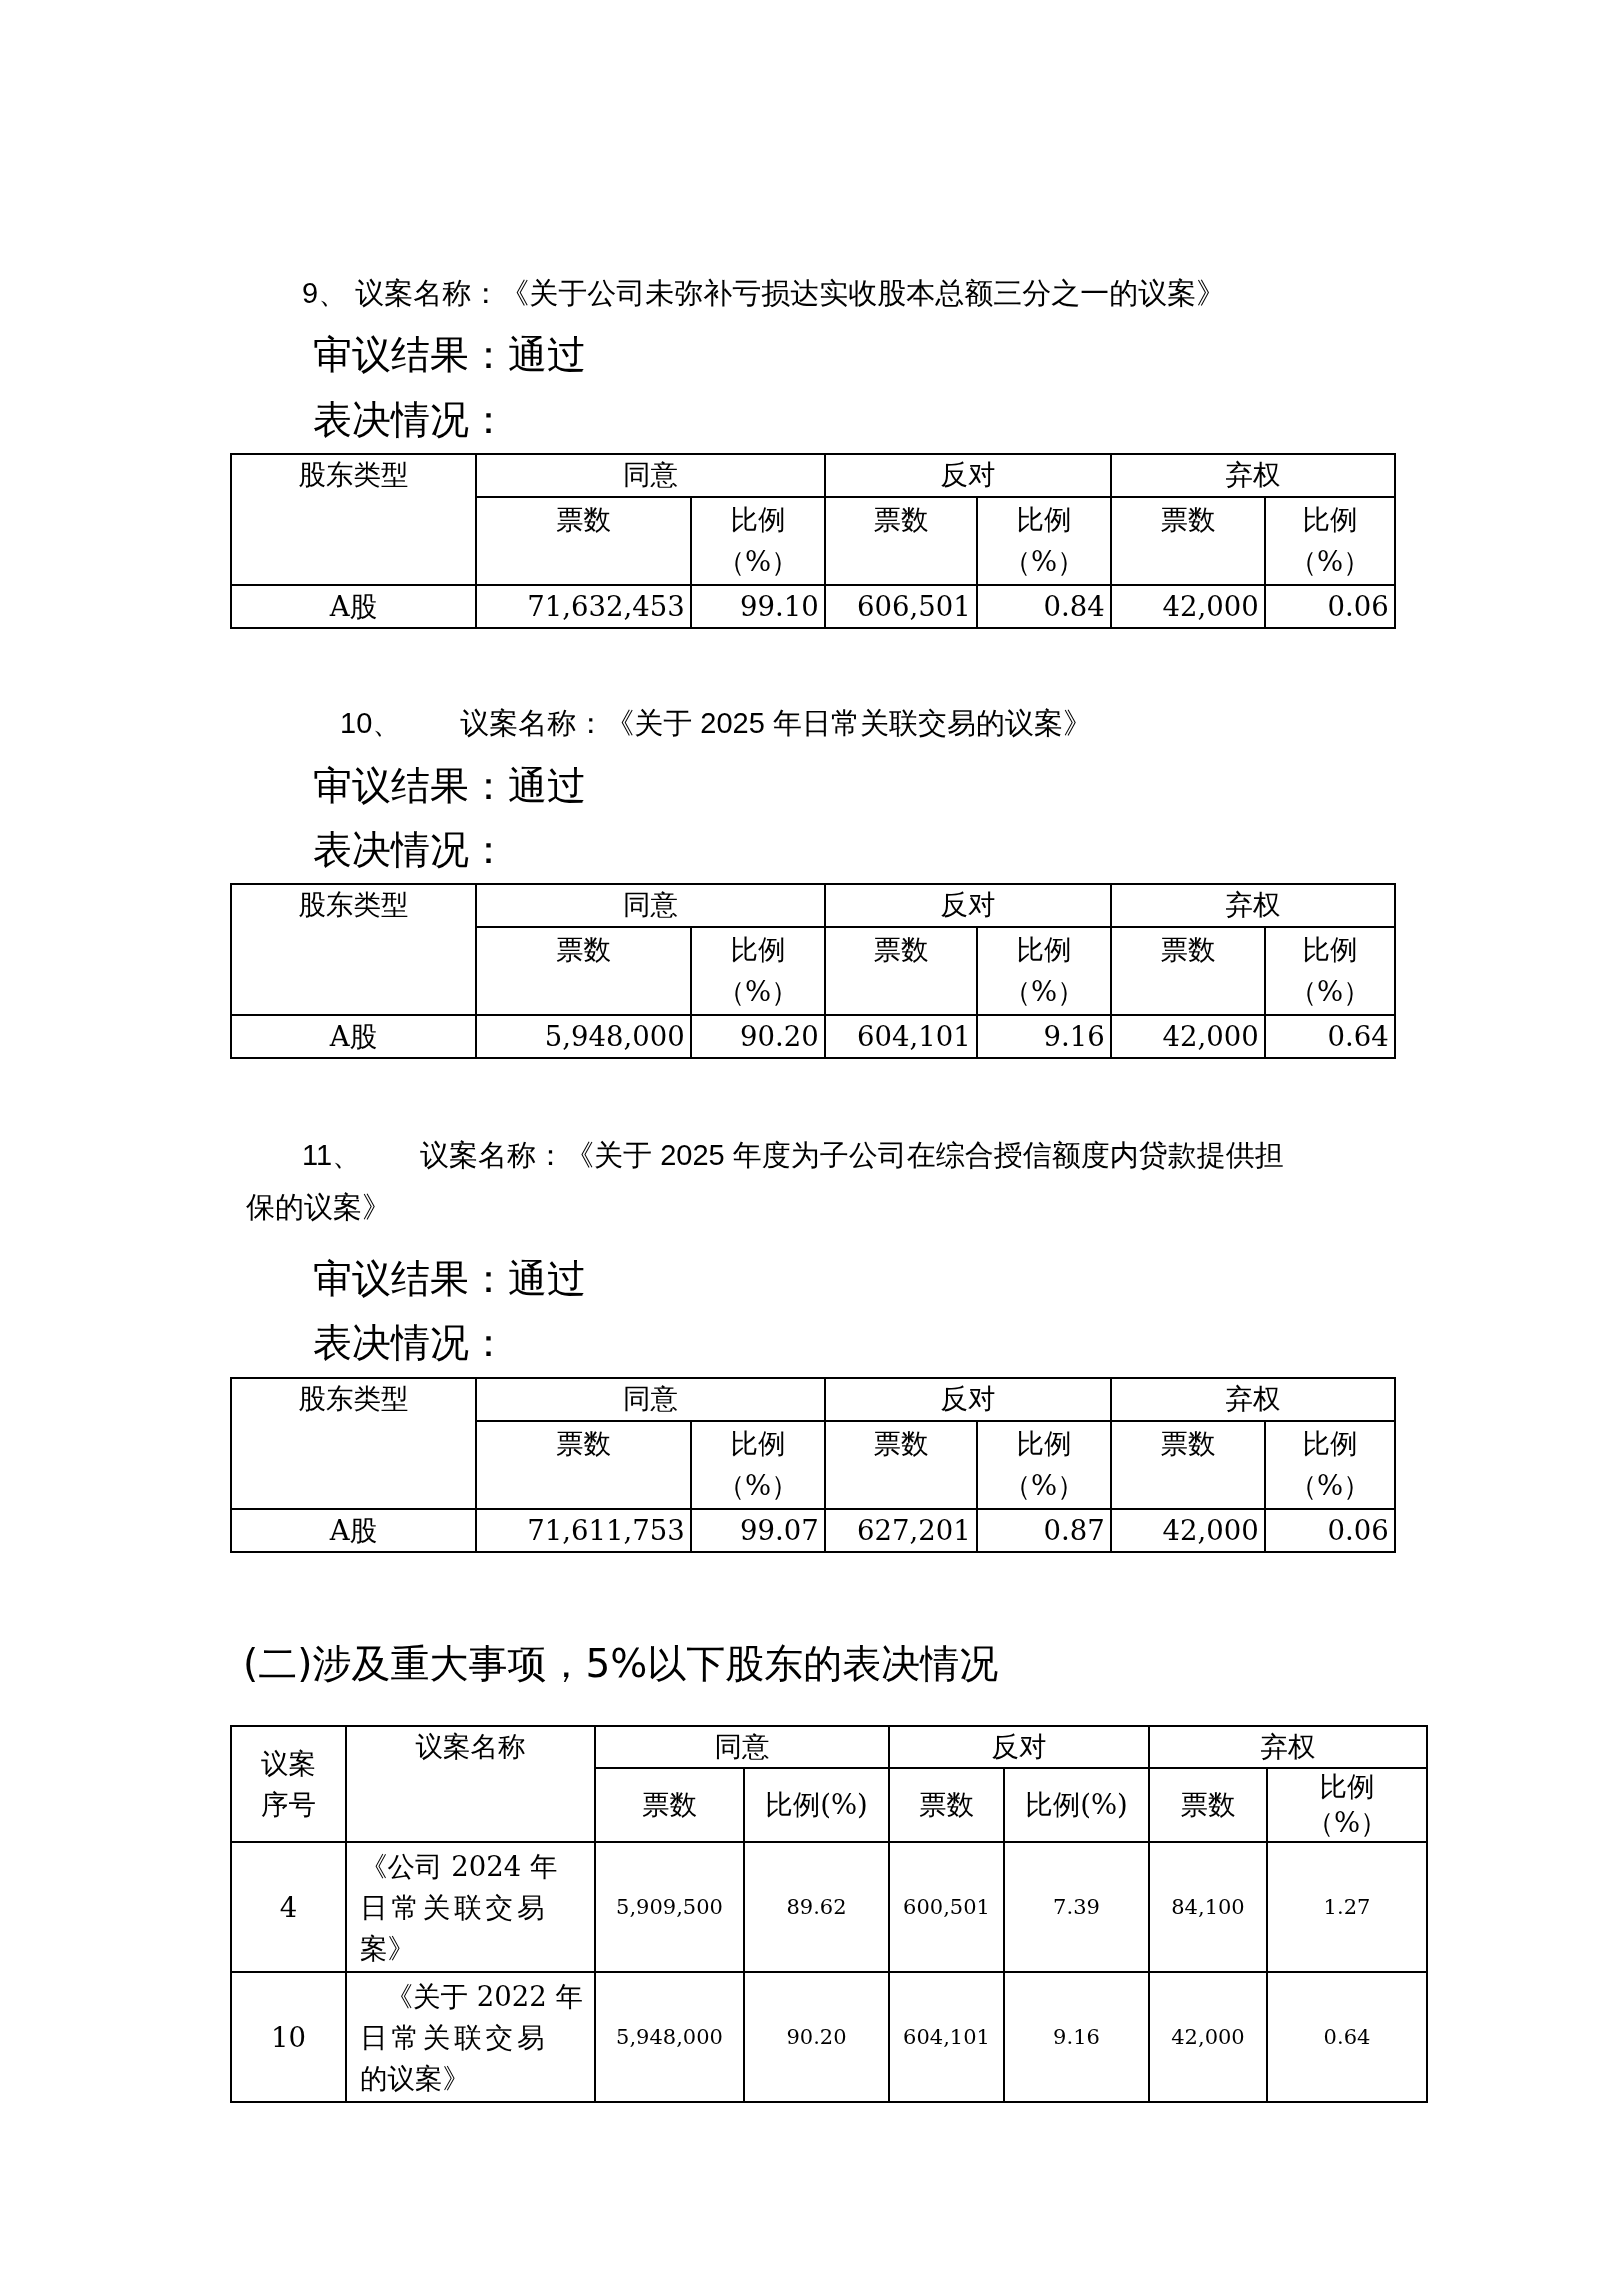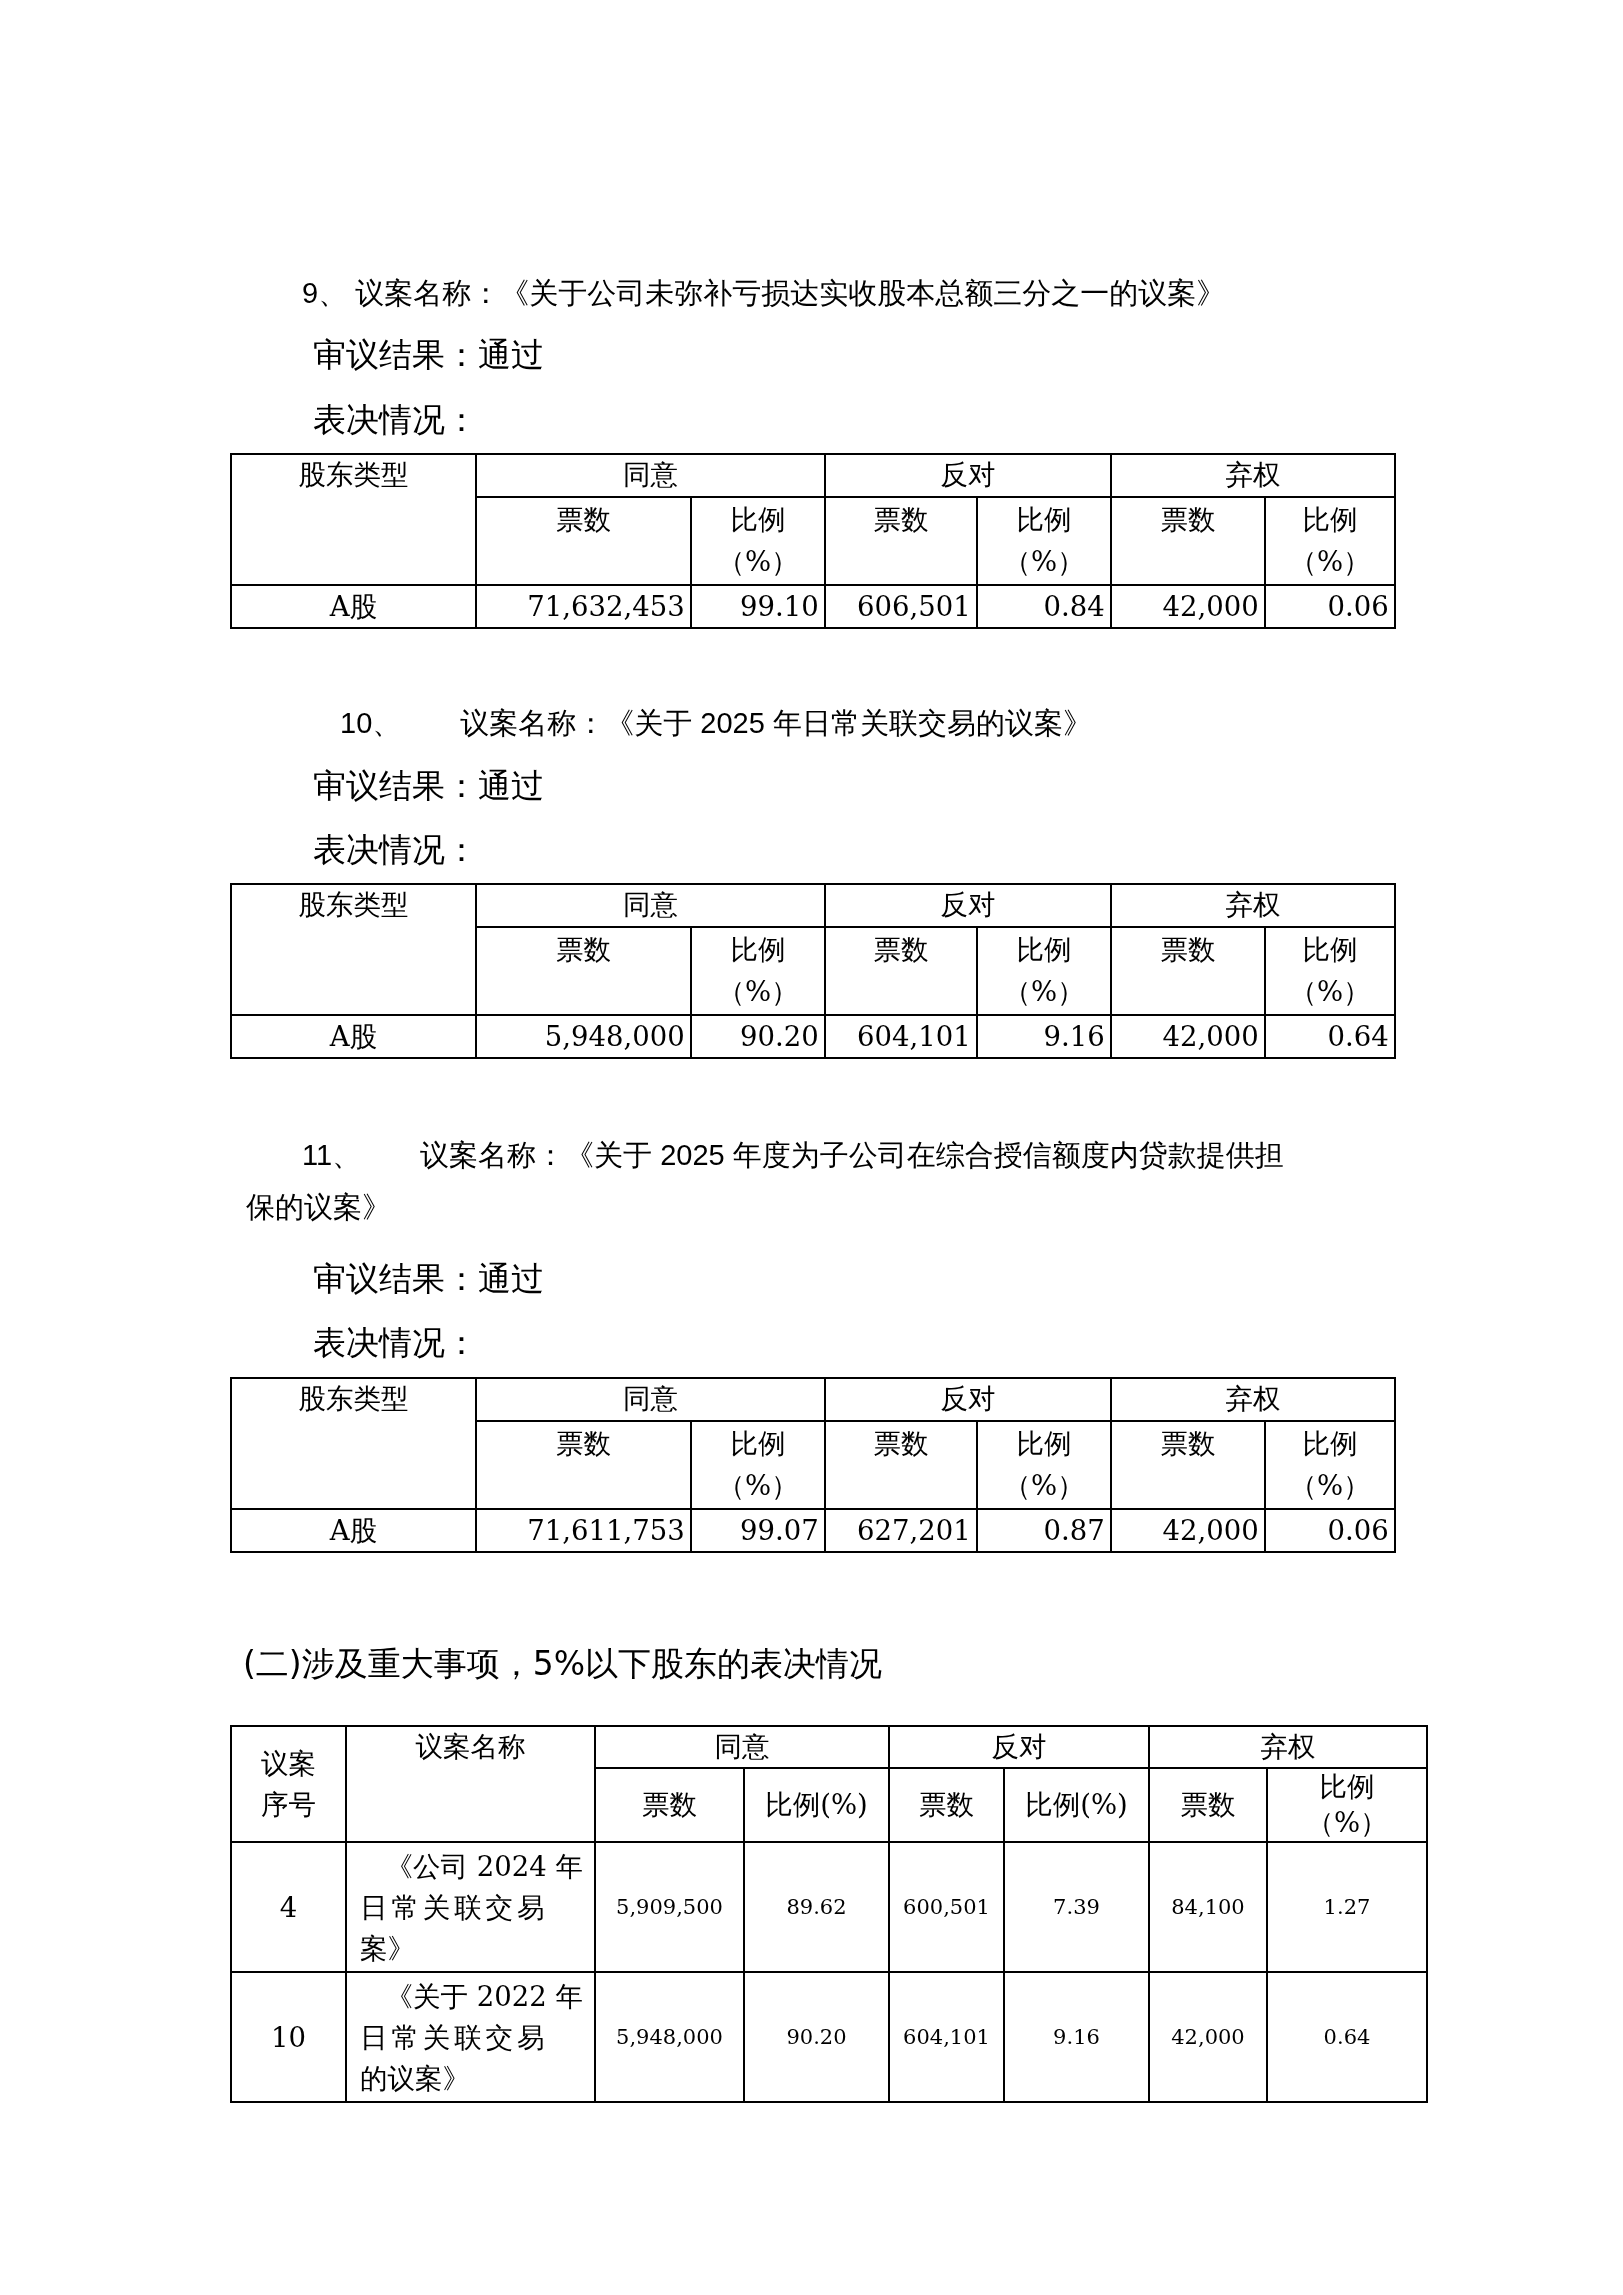--- a/index.html
+++ b/index.html
@@ -1,21 +1,21 @@
 <!DOCTYPE html>
 <html style="font-size:10.5px"><head>
 <meta charset="utf-8">
 <style>
   html, body { margin:0; padding:0; background:#ffffff; }
   body { width:1623px; height:2295px; position:relative; overflow:hidden;
          font-family:"DejaVu Serif","Liberation Serif",serif; color:#000; }
   .page { position:absolute; left:0; top:0; width:1623px; height:1805px; }
   .line { position:absolute; font-size:29px; line-height:39px; white-space:nowrap;
           font-family:"Liberation Sans","DejaVu Sans",sans-serif; }
-  .sub { position:absolute; font-size:33px; line-height:39px; white-space:nowrap;
+  .sub { position:absolute; font-size:39px; line-height:39px; white-space:nowrap;
          font-family:"DejaVu Sans","Liberation Sans",sans-serif; }
   table.vt { position:absolute; border-collapse:collapse; table-layout:fixed;
              font-family:"DejaVu Serif","Liberation Serif",serif; font-size:27.5px; }
   table.vt td { border:2px solid #000; padding:0 5.2px; vertical-align:top; }
   .c { text-align:center; }
   .r { text-align:right; }
   .h1 td { height:41px; line-height:39px; }
   .hdr2 { line-height:42px; }
   .data td { height:41px; line-height:41px; vertical-align:middle; }
   table.big { position:absolute; border-collapse:collapse; table-layout:fixed;
@@ -214,21 +214,21 @@
       <td class="c">票数</td>
       <td class="c">比例(%)</td>
       <td class="c">票数</td>
       <td class="c">比例(%)</td>
       <td class="c">票数</td>
       <td class="c">比例（%）</td>
     </tr>
     <tr style="height:130px">
       <td class="c" style="vertical-align:middle">4</td>
       <td class="nm">
-            <div style="text-align:right">《公司 2024 年</div>
+            <div style="">《公司 2024 年</div>
             <div style="letter-spacing:3.9px">日常关联交易</div>
             <div>案》</div>
           </td>
       <td class="small">5,909,500</td>
       <td class="small">89.62</td>
       <td class="small">600,501</td>
       <td class="small">7.39</td>
       <td class="small">84,100</td>
       <td class="small">1.27</td>
     </tr>

